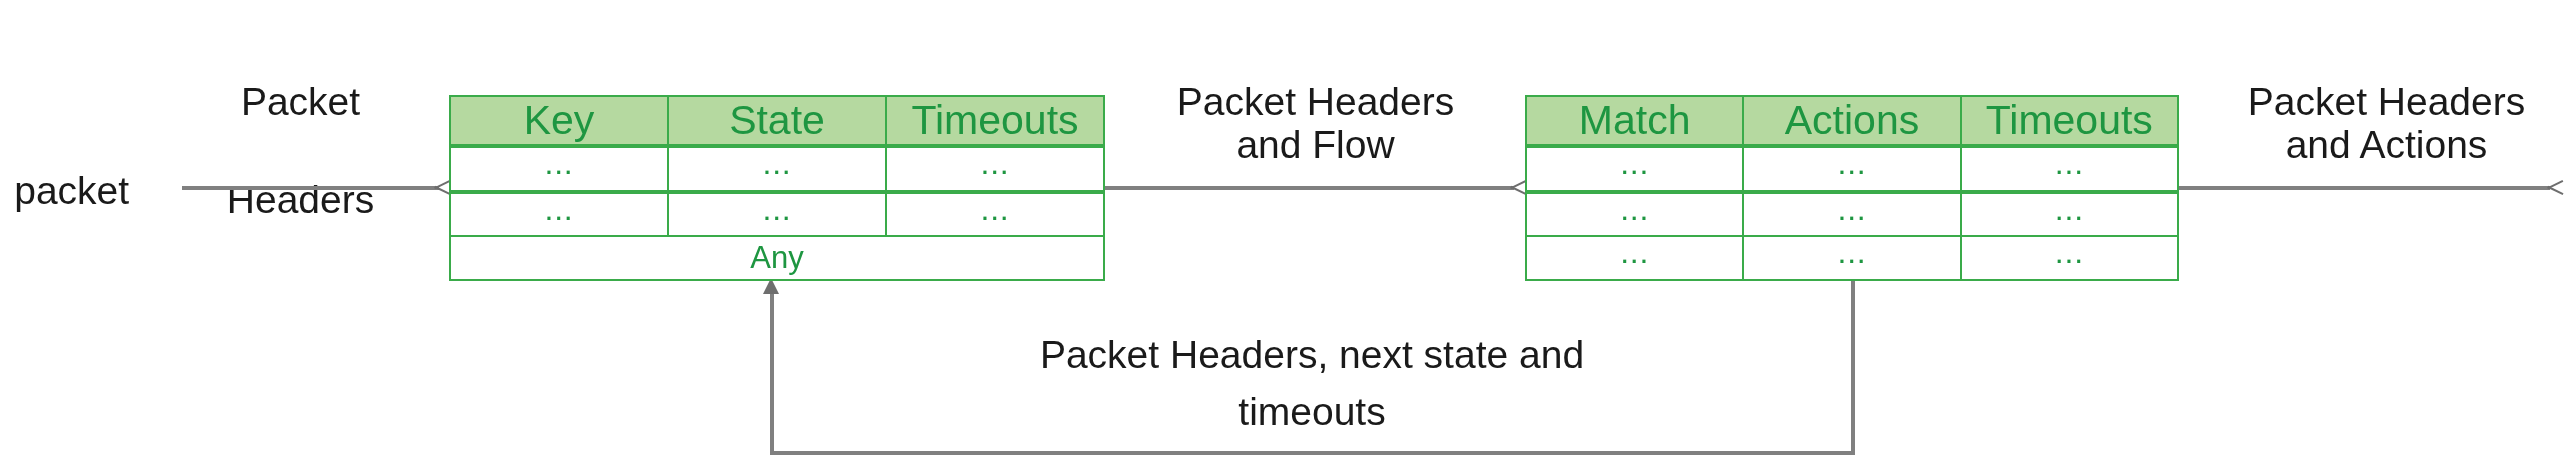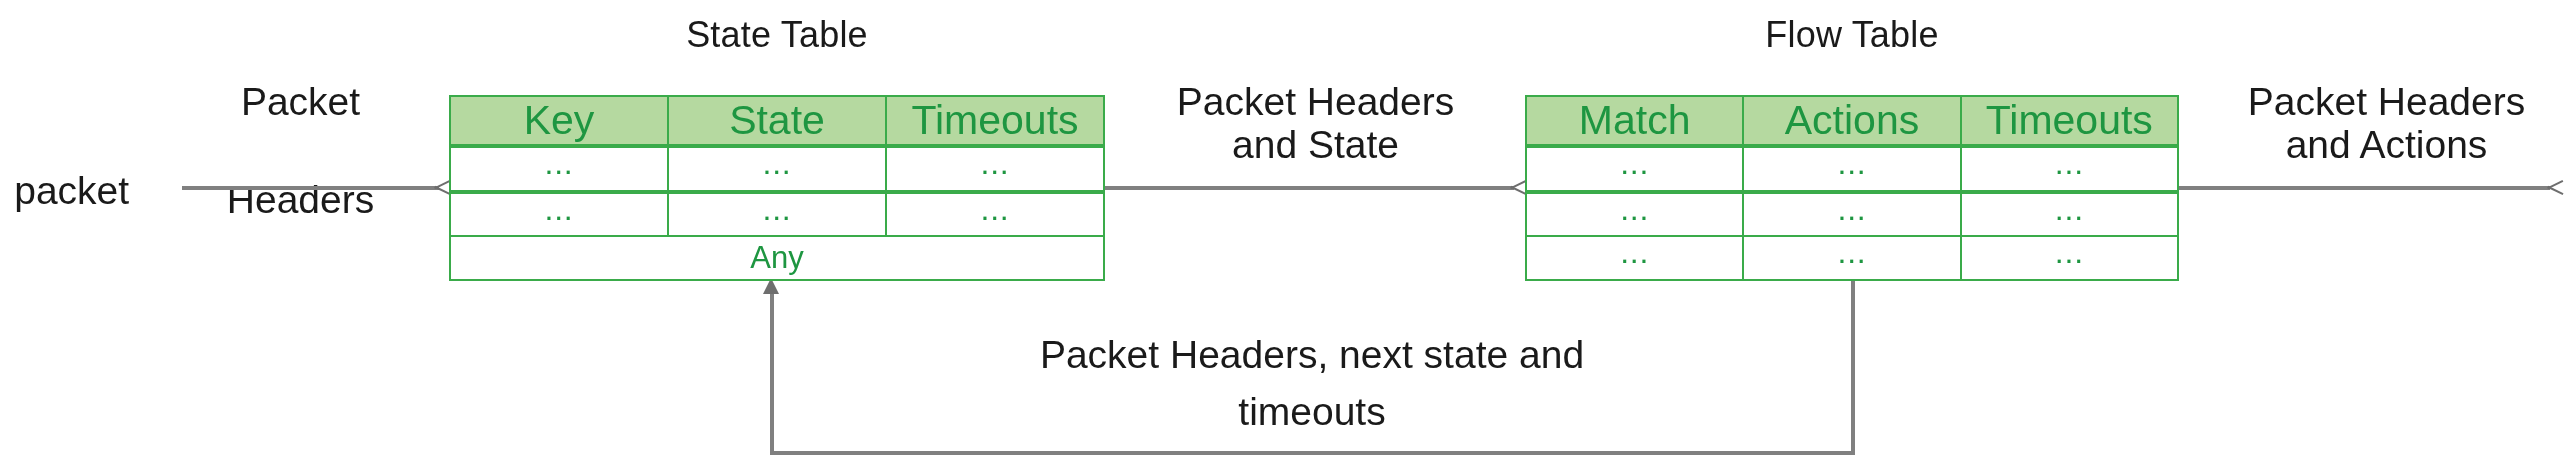--- a/index.html
+++ b/index.html
@@ -104,31 +104,29 @@
     border-left:8.7px solid transparent;
     border-right:8.7px solid transparent;
     border-bottom:16px solid #6e6e6e;
   }
 </style>
 </head>
 <body>
 
 <div id="stage">
 
-  <div class="title" style="left:449px;top:14.2px;width:656px;">State Table</div>
 
-  <div class="title" style="left:1525px;top:14.2px;width:654px;">Flow Table</div>
 
   <div class="flowlabel" style="left:14.2px;top:168px;width:158px;text-align:left;">packet</div>
 
   <div class="flowlabel" style="left:198px;top:79px;width:205px;">Packet</div>
   <div class="flowlabel" style="left:198px;top:130px;width:205px;margin-top:47px;">Headers</div>
 
   <div class="flowlabel" style="left:1130px;top:79px;width:371px;">Packet Headers</div>
-  <div class="flowlabel" style="left:1130px;top:122px;width:371px;">and State</div>
+  <div class="flowlabel" style="left:1130px;top:122px;width:371px;">and Flow</div>
 
   <div class="flowlabel" style="left:2205px;top:79px;width:363px;">Packet Headers</div>
   <div class="flowlabel" style="left:917px;top:332px;width:790px;">Packet Headers, next state and</div>
 
   <div class="flowlabel" style="left:2205px;top:122px;width:363px;">and Actions</div>
   <div class="flowlabel" style="left:917px;top:389px;width:790px;">timeouts</div>
 
   <div class="hline" style="left:182px;top:186px;width:257px;"></div>
   <div class="arrowhead arrow-right open" style="left:433px;top:179px;"></div>
 

